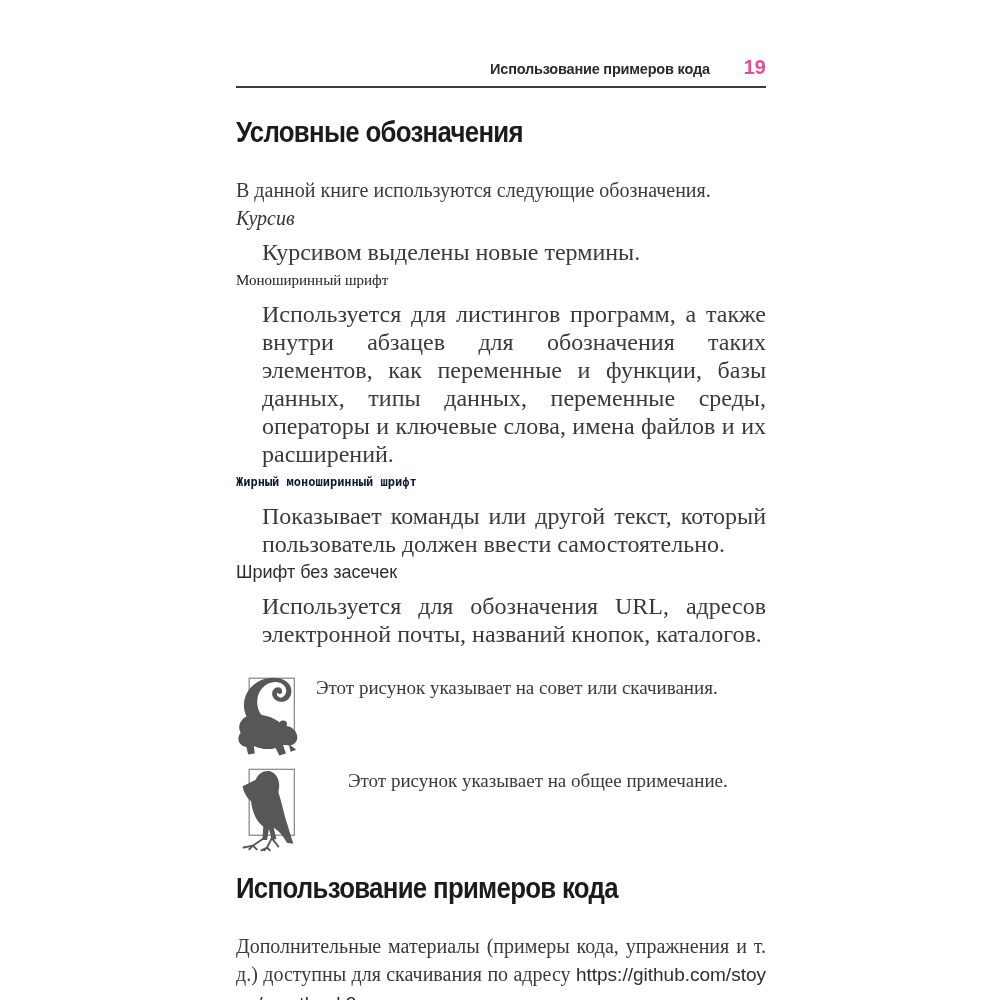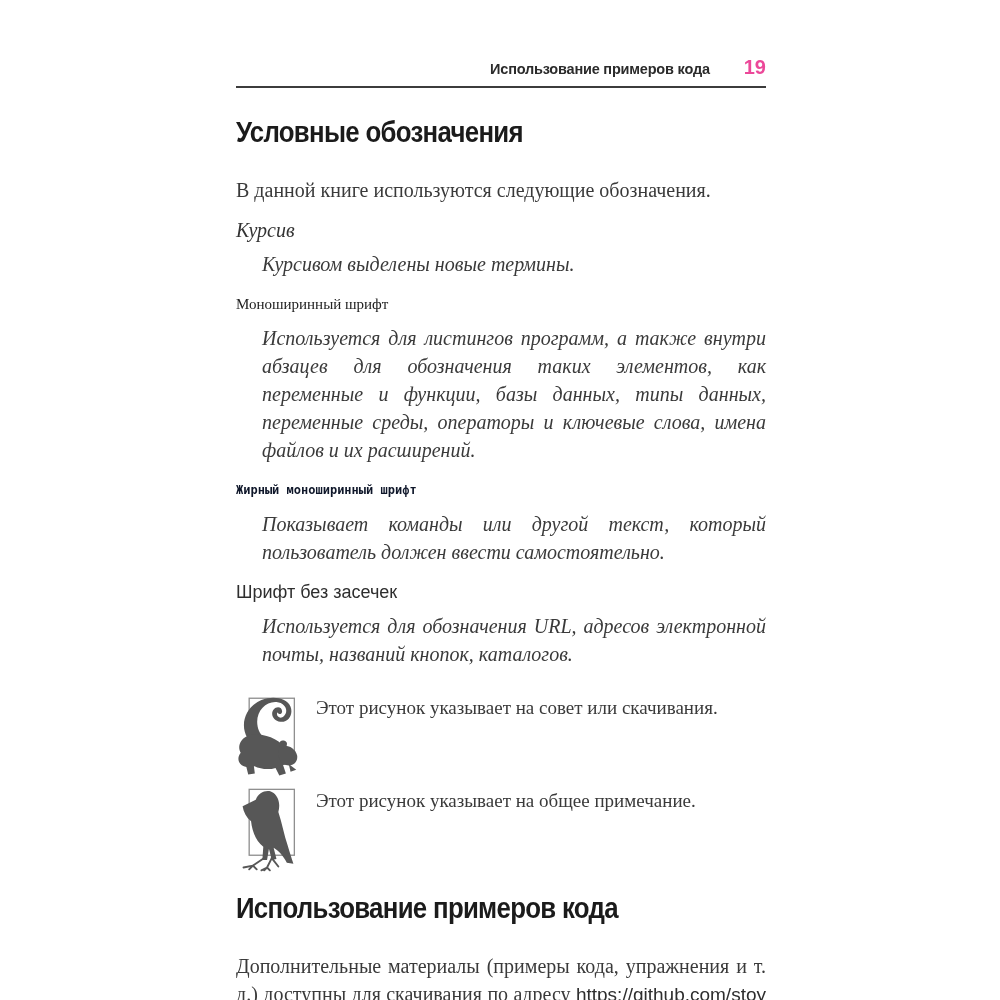--- a/index.html
+++ b/index.html
@@ -45,36 +45,35 @@
   h1 { margin-top: 28px; }
   h2 { margin-top: 16px; }
 
   p.body-text {
     font-size: 20px; line-height: 28px;
     margin-top: 28px;
   }
   .justified { text-align: justify; }
 
   
-  .term { margin-top: 14px; line-height: 24px; }
+  .term { margin-top: 2px; line-height: 24px; }
   .term-italic   { font-family: "Liberation Serif", serif; font-style: italic; font-size: 20px; color: #333; }
   .term-mono     { font-family: Liberation Serif, serif; font-size: 15px; color: #222; }
   .term-mono-bold{ font-family: "DejaVu Sans Mono", monospace; font-size: 12px; font-weight: 700; color: #0f172a; }
   .term-sans     { font-family: "Liberation Sans", sans-serif; font-size: 18px; color: #2e2e2e; }
   .term-def {
-    font-size: 20px; line-height: 28px;
+    font-size: 24px; line-height: 28px;
     margin: 8px 0 0 26px;
     text-align: justify;
-    font-style: italic;
   }
 
   
   .callout { display: flex; align-items: flex-start; min-height: 93px; }
   .callout-tip  { margin-top: 22px; }
-  .callout-note { margin-top: 0; }
+  .callout-note { margin-top: 0; gap: 32px; }
   .callout-icon { width: 80px; flex: 0 0 80px; }
   .callout-icon svg { display: block; overflow: visible; }
   .callout-text {
     flex: 1;
     font-size: 19px; line-height: 26px;
     padding-top: 5px;
   }
 
   
   .url {

